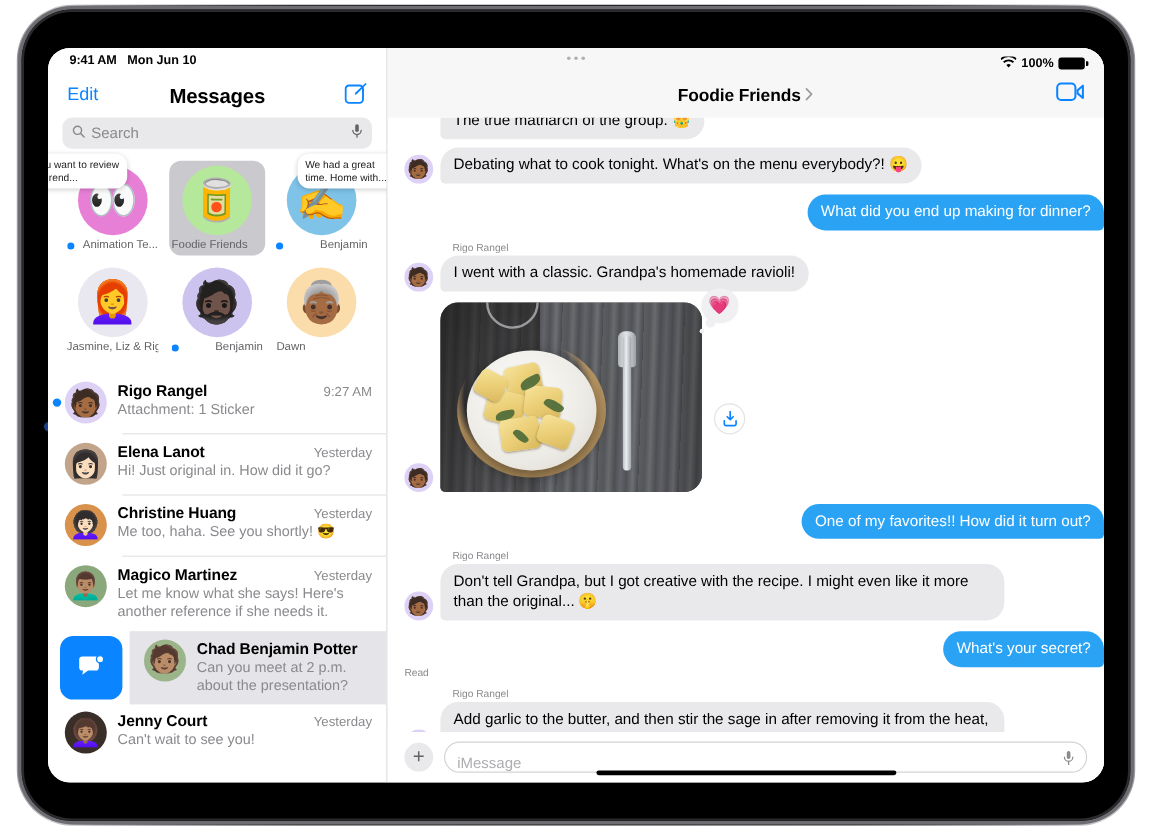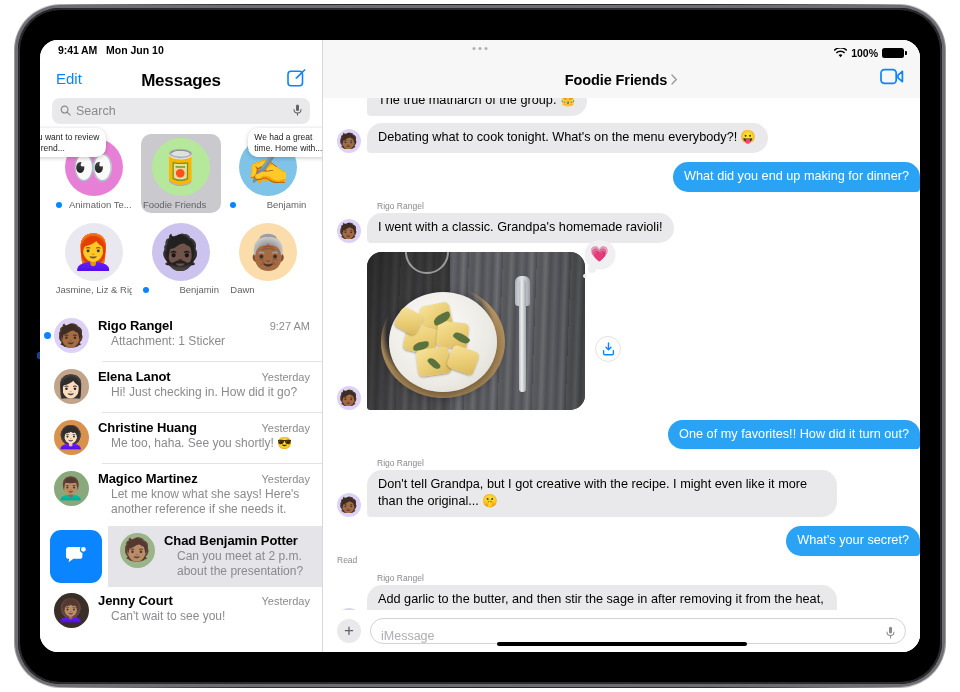--- a/index.html
+++ b/index.html
@@ -151,21 +151,21 @@
   .convo-avatar {
     width: 35px; height: 35px; border-radius: 50%; flex: none;
     overflow: hidden; position: relative;
     display: flex; align-items: center; justify-content: center;
   }
   .convo-body { flex: 1; min-width: 0; }
   .convo-top { display: flex; align-items: baseline; }
   .convo-name { font-size: 13px; font-weight: bold; color: #000; flex: 1; letter-spacing: -0.1px; }
   .convo-time { font-size: 11px; color: #8a8a8e; flex: none; }
   .convo-snippet {
-    font-size: 12px; color: #8a8a8e; line-height: 1.28; margin-top: 1px; margin-left: 13px;
+    font-size: 12px; color: #8a8a8e; line-height: 1.28; margin-top: 1px;
   }
 
   
   #swipe-row { display: flex; align-items: stretch; position: relative; }
   #swipe-action {
     width: 52px; margin: 4px 0 4px 10px; border-radius: 11px;
     background: #0a84ff; display: flex; align-items: center; justify-content: center;
     flex: none; cursor: pointer;
   }
   #swipe-content {
@@ -468,21 +468,21 @@
 
         <div class="convo">
           <div class="convo-avatar" style="background:#c2a48a;font-size:22px">
             <span>👩🏻</span>
           </div>
           <div class="convo-body">
             <div class="convo-top">
               <span class="convo-name">Elena Lanot</span>
               <span class="convo-time">Yesterday</span>
             </div>
-            <div class="convo-snippet">Hi! Just checking in. How did it go?</div>
+            <div class="convo-snippet">Hi! Just original in. How did it go?</div>
           </div>
         </div>
 
         <div class="convo">
           <div class="convo-avatar" style="background:#d9924c;font-size:22px">
             <span>👩🏻‍🦱</span>
           </div>
           <div class="convo-body">
             <div class="convo-top">
               <span class="convo-name">Christine Huang</span>

